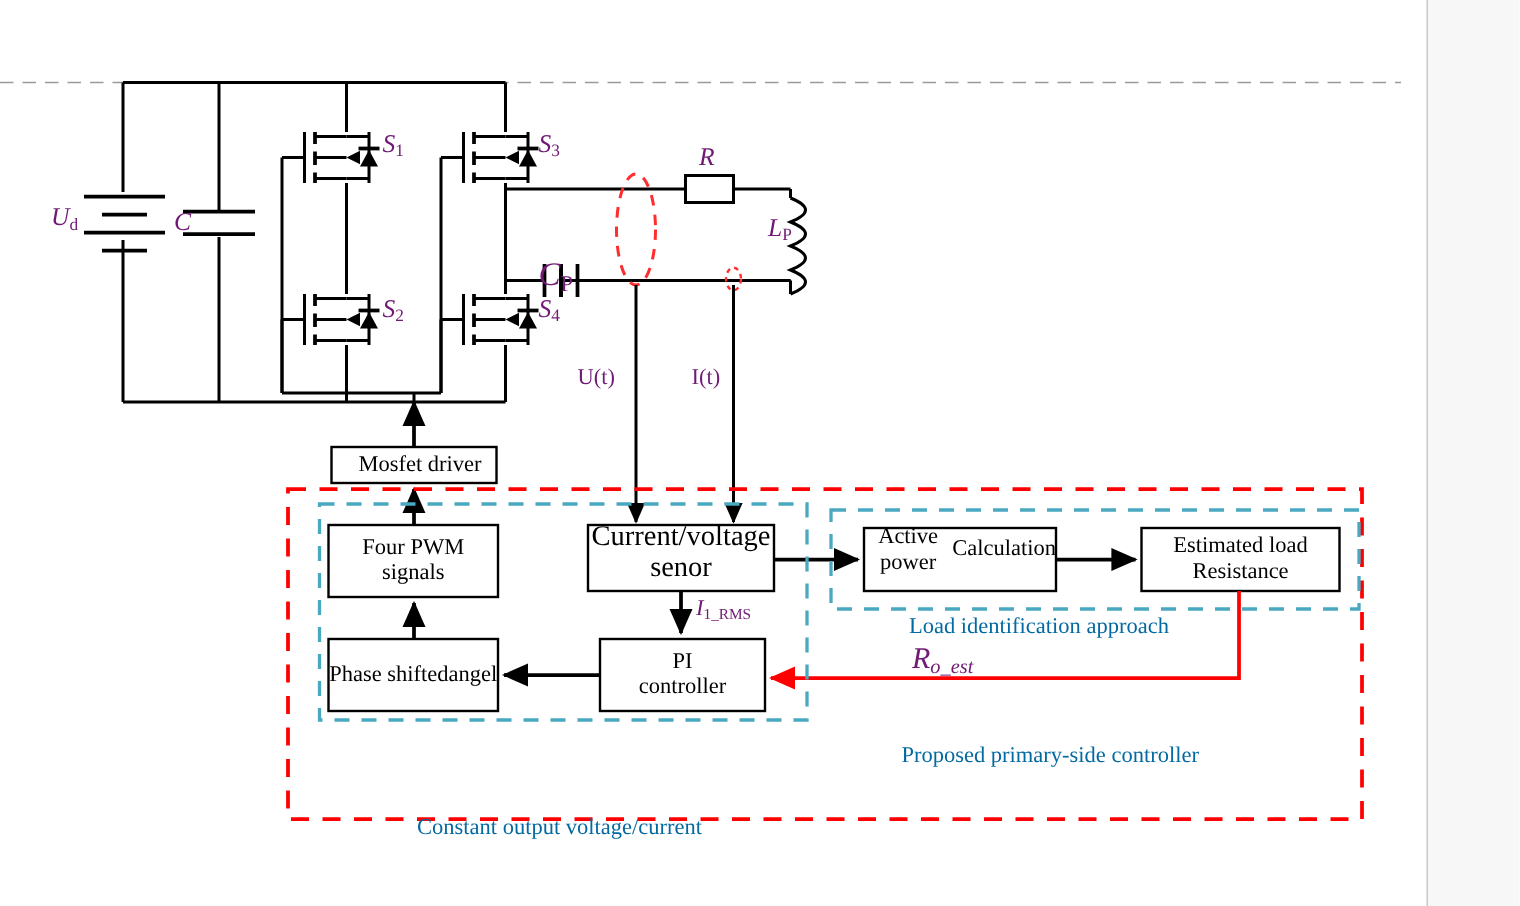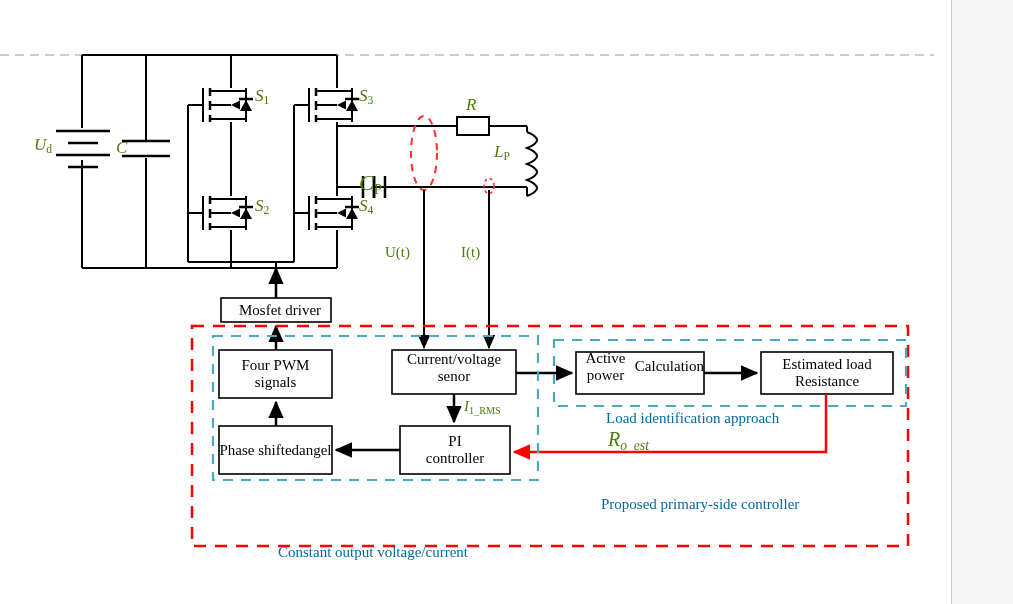--- a/index.html
+++ b/index.html
@@ -3,21 +3,21 @@
 <meta charset="utf-8">
 <style>
   html,body{margin:0;padding:0;background:#ffffff;}
   body{width:1013px;height:604px;position:relative;overflow:hidden;
        font-family:"Liberation Serif", serif;}
   #root{position:absolute;left:0;top:0;width:1013px;height:604px;}
   .page-right-band{position:absolute;left:951px;top:0;width:62px;height:604px;
        background:#f7f7f7;border-left:1px solid #c9c9c9;}
   .page-gutter{position:absolute;left:934px;top:0;width:17px;height:604px;background:#ffffff;}
   svg.diagram{position:absolute;left:0;top:0;}
-  .lbl{position:absolute;white-space:nowrap;color:#4d7c0f;font-family:"Liberation Serif",serif;}
+  .lbl{position:absolute;white-space:nowrap;color:#701a75;font-family:"Liberation Serif",serif;}
   .it{font-style:italic;}
   .sub{font-size:0.68em;vertical-align:-0.28em;font-style:normal;}
   .subi{font-size:0.68em;vertical-align:-0.28em;font-style:italic;}
   .boxtext{position:absolute;display:flex;align-items:center;justify-content:center;
            text-align:center;line-height:1.12;color:#000;}
   .captext{position:absolute;white-space:nowrap;color:#0369a1;}
 </style>
 </head>
 <body>
 
@@ -238,40 +238,40 @@
   <div class="lbl it" style="left:359px;top:196px;font-size:17px;">
     <span>S</span><span class="sub">4</span>
   </div>
 
   <div class="lbl it" style="left:359px;top:170px;font-size:22px;">
     <span>C</span><span class="sub">P</span>
   </div>
 
   <div class="lbl it" style="left:466px;top:95px;font-size:17px;">R</div>
 
-  <div class="lbl it" style="left:494px;top:142px;font-size:17px;">
+  <div class="lbl it" style="left:512px;top:142px;font-size:17px;">
     <span>L</span><span class="sub">P</span>
   </div>
 
   <div class="lbl" style="left:385px;top:244px;font-size:15px;">U(t)</div>
   <div class="lbl" style="left:461px;top:244px;font-size:15px;">I(t)</div>
 
   <div class="boxtext" style="left:221px;top:298px;width:118px;height:24px;font-size:15px;">Mosfet driver</div>
 
   <div class="boxtext" style="left:219px;top:350px;width:113px;height:48px;font-size:15px;flex-direction:column;">
     <span>Four PWM</span>
     <span>signals</span>
   </div>
 
   <div class="boxtext" style="left:219px;top:426px;width:113px;height:48px;font-size:15px;flex-direction:row;">
     <span>Phase shifted</span>
     <span>angel</span>
   </div>
 
-  <div class="boxtext" style="left:392px;top:350px;width:124px;height:36px;font-size:15px;flex-direction:column;">
+  <div class="boxtext" style="left:392px;top:350px;width:124px;height:36px;font-size:19px;flex-direction:column;">
     <span>Current/voltage</span>
     <span>senor</span>
   </div>
 
   <div class="boxtext" style="left:400px;top:426px;width:110px;height:48px;font-size:15px;flex-direction:column;">
     <span>PI</span>
     <span>controller</span>
   </div>
 
   <div class="boxtext" style="left:576px;top:352px;width:128px;height:29px;font-size:15px;flex-direction:row;">

